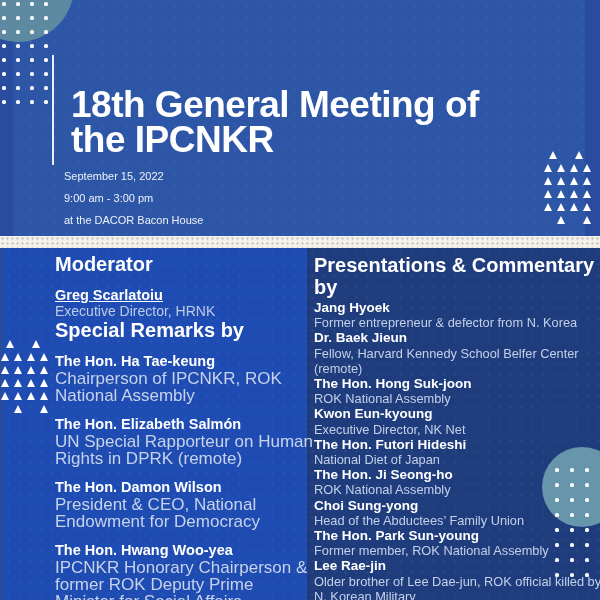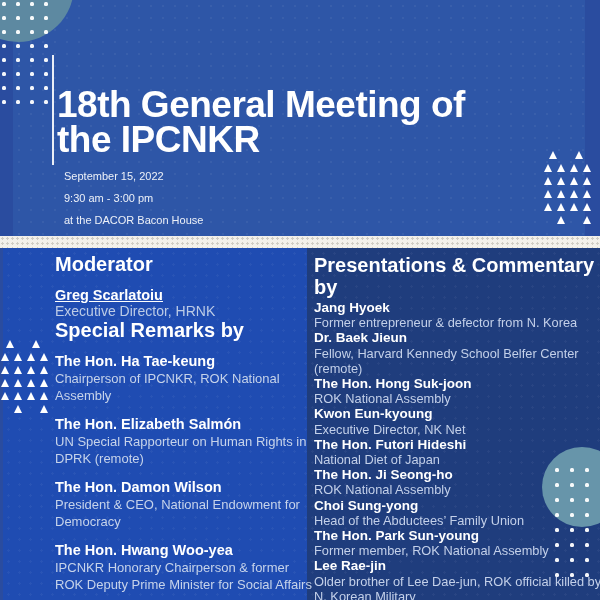--- a/index.html
+++ b/index.html
@@ -30,34 +30,34 @@
   .dotgrid .dot{width:3.5px;height:3.5px;background:#fff;border-radius:1.5px;opacity:.95;}
   .accent-line{left:52px;top:55px;width:2px;height:110px;background:rgba(255,255,255,.9);}
   .tricluster{display:grid;grid-template-columns:repeat(4,13px);grid-auto-rows:13px;}
   .tris-tr{left:544px;top:151px;}
   .tris-bl{left:1px;top:340px;}
   .tricluster .tri{width:0;height:0;border-left:4.5px solid transparent;
     border-right:4.5px solid transparent;border-bottom:8px solid #fff;}
   .tricluster .h{visibility:hidden;}
   .tricluster .ox{transform:translateX(5px);}
   
-  .title{left:57px;top:87px;width:520px;color:var(--white);font-size:37px;line-height:35px;
+  .title{left:71px;top:87px;width:520px;color:var(--white);font-size:37px;line-height:35px;
     font-weight:700;letter-spacing:-.5px;}
   .dates{left:64px;top:165px;color:#edf1f8;font-size:11px;line-height:22px;font-weight:400;}
   
   .col-left{left:55px;top:253px;width:262px;color:var(--white);}
   .col-right{left:314px;top:254px;width:288px;color:var(--white);}
   .h-section{font-size:20px;line-height:22px;font-weight:700;color:var(--white);}
   .mod-name{margin-top:12px;font-size:14.5px;line-height:16px;font-weight:700;text-decoration:underline;}
   .mod-role{font-size:14px;line-height:16px;color:var(--soft);}
   .h-remarks{}
   .sr-list{margin-top:8px;}
   .sr-entry{margin-bottom:7px;margin-top:12px;}
   .sr-name{font-size:14.5px;line-height:17px;font-weight:700;}
-  .sr-role{font-size:13px;line-height:17px;color:#c6d3ea;}
+  .sr-role{font-size:17px;line-height:17px;color:#c6d3ea;}
   .pc-list{margin-top:2px;}
   .pc-name{font-size:13.5px;line-height:15.2px;font-weight:700;}
   .pc-role{font-size:12.8px;line-height:15.2px;color:#c3d0e9;}
 </style>
 </head>
 <body>
 
 <div class="abs header-panel"></div>
 <div class="abs divider"></div>
 <div class="abs panel-left"></div>
@@ -175,21 +175,21 @@
     <i class="dot"></i>
     <i class="dot"></i>
     <i class="dot"></i>
     <i class="dot"></i>
     <i class="dot"></i>
   </div>
 
 <h1 class="abs title"><span>18th General Meeting of</span><br><span>the IPCNKR</span></h1>
 <div class="abs dates">
   <div>September 15, 2022</div>
-  <div>9:30 am - 3:00 pm</div>
+  <div>9:00 am - 3:00 pm</div>
   <div>at the DACOR Bacon House</div>
 </div>
 
 <div class="abs col-left">
   <div class="h-section">Moderator</div>
   <div class="mod-name">Greg Scarlatoiu</div>
   <div class="mod-role">Executive Director, HRNK</div>
   <div class="h-section h-remarks">Special Remarks by</div>
   <div class="sr-list">
     <div class="sr-entry">

